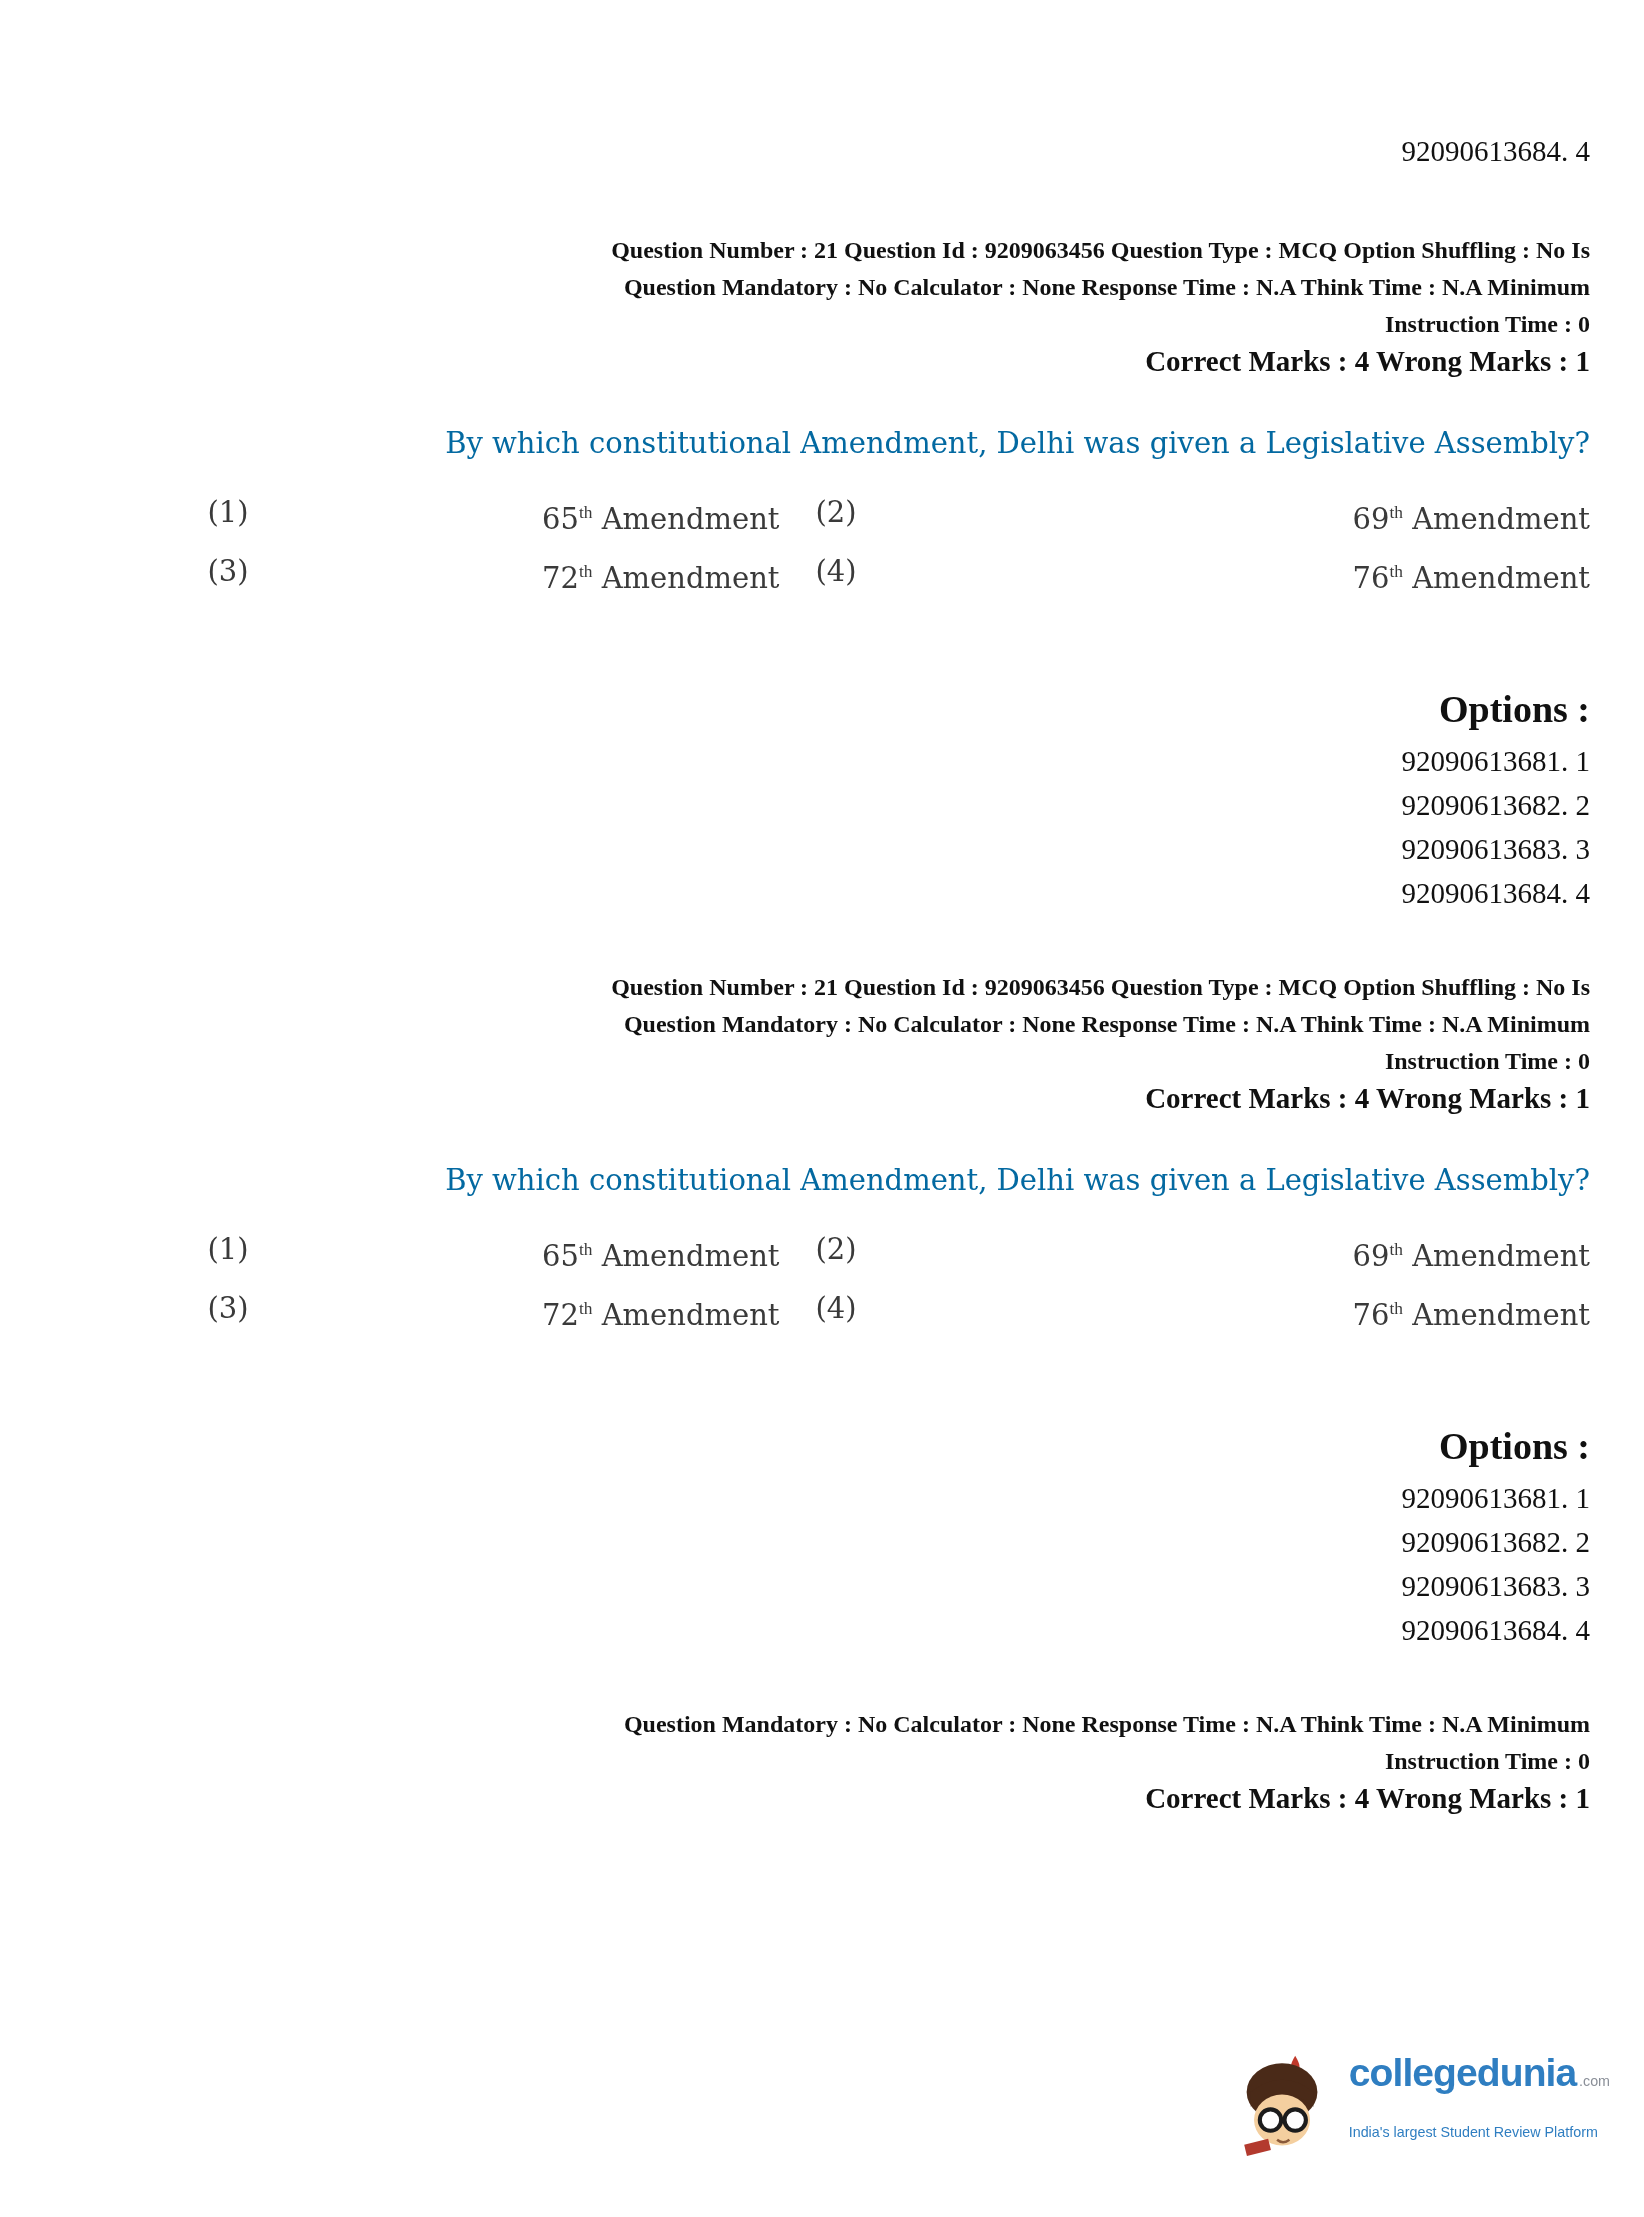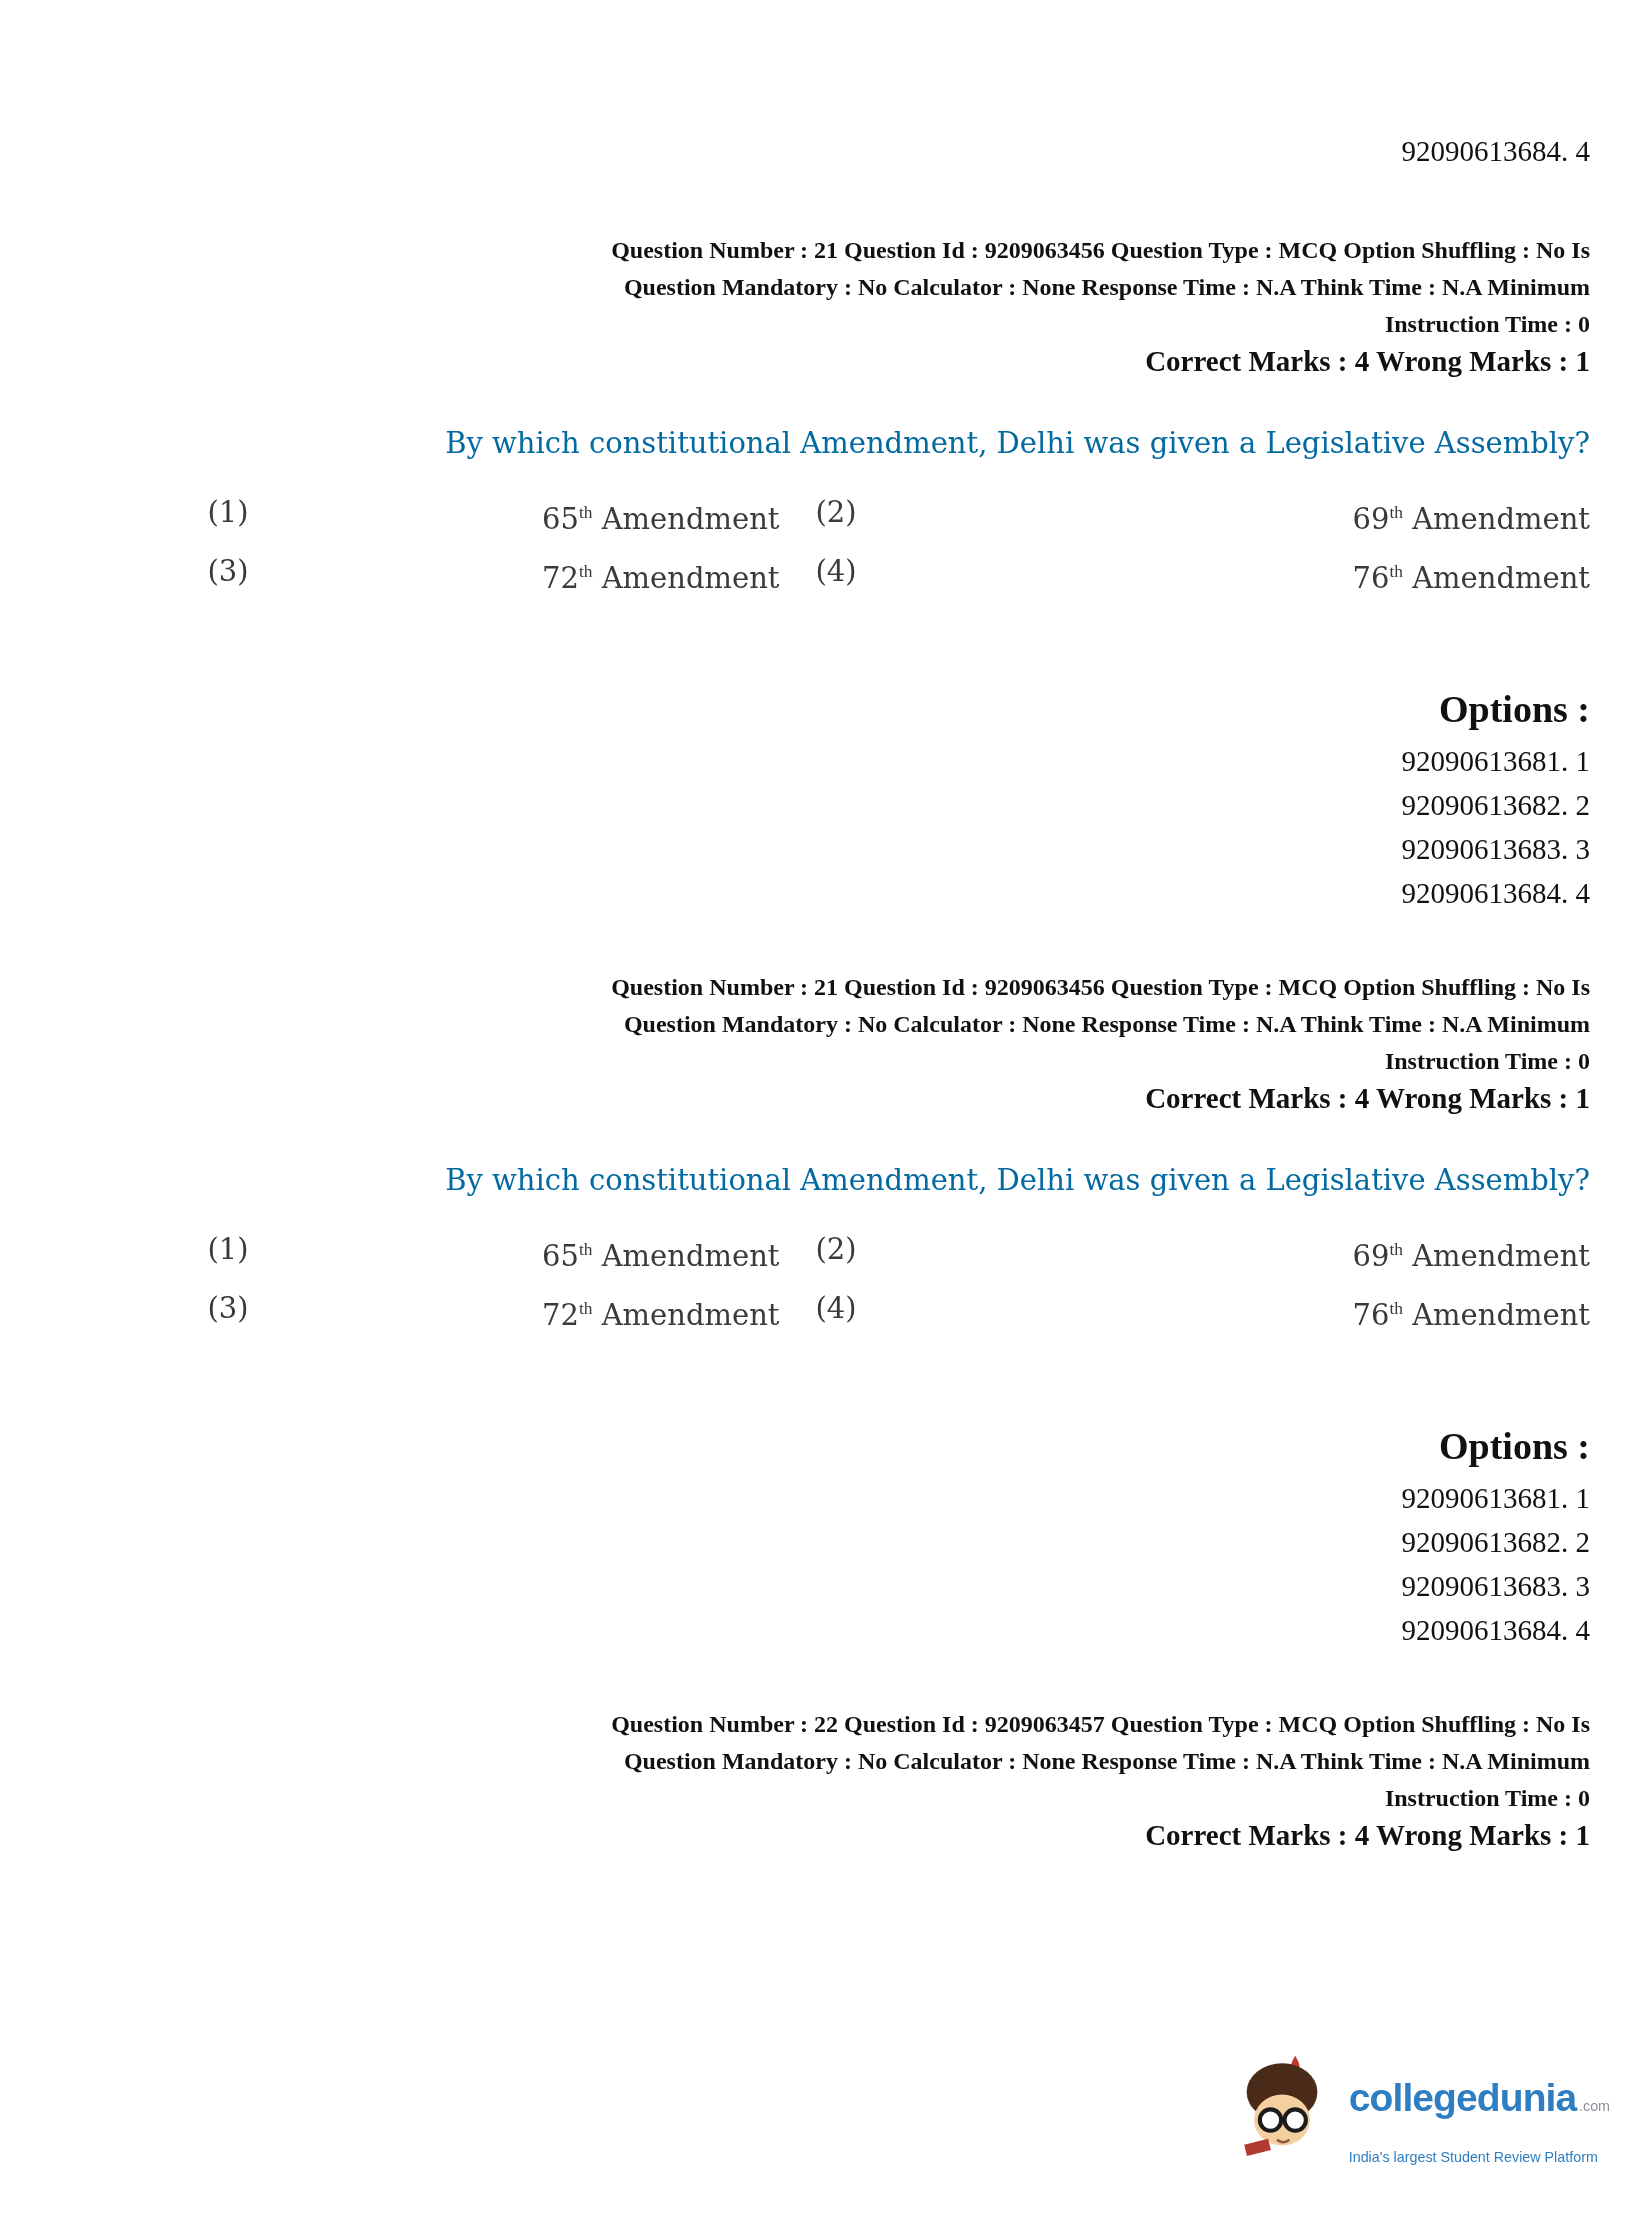--- a/index.html
+++ b/index.html
@@ -63,21 +63,21 @@
   .opt-ids { margin-top: 10.7px; }
   .opt-ids div {
     font-size: 29px;
     line-height: 44px;
   }
   .logo {
     position: absolute;
     right: 34px;
     bottom: 52px;
     display: flex;
-    align-items: flex-end;
+    align-items: flex-start;
     gap: 10.7px;
   }
   .logo-text { display: flex; flex-direction: column; }
   .logo-name {
     font-family: "Liberation Sans", sans-serif;
     font-weight: 700;
     font-size: 39px;
     line-height: 41px;
     color: #2f7ec1;
     letter-spacing: -0.9px;
@@ -160,21 +160,20 @@
     <div class="opt-ids">
       <div>92090613681. 1</div>
       <div>92090613682. 2</div>
       <div>92090613683. 3</div>
       <div>92090613684. 4</div>
     </div>
   </section>
 
   <section class="question">
     <div>
-      <div class="meta-line">Question Number : 22 Question Id : 9209063457 Question Type : MCQ Option Shuffling : No Is</div>
       <div class="meta-line">Question Mandatory : No Calculator : None Response Time : N.A Think Time : N.A Minimum</div>
       <div class="meta-line">Instruction Time : 0</div>
     </div>
     <div class="marks">Correct Marks : 4 Wrong Marks : 1</div>
   </section>
 
 </div>
 
 <div class="logo">
   <svg width="107" height="113" viewBox="0 0 130 136" xmlns="http://www.w3.org/2000/svg">

